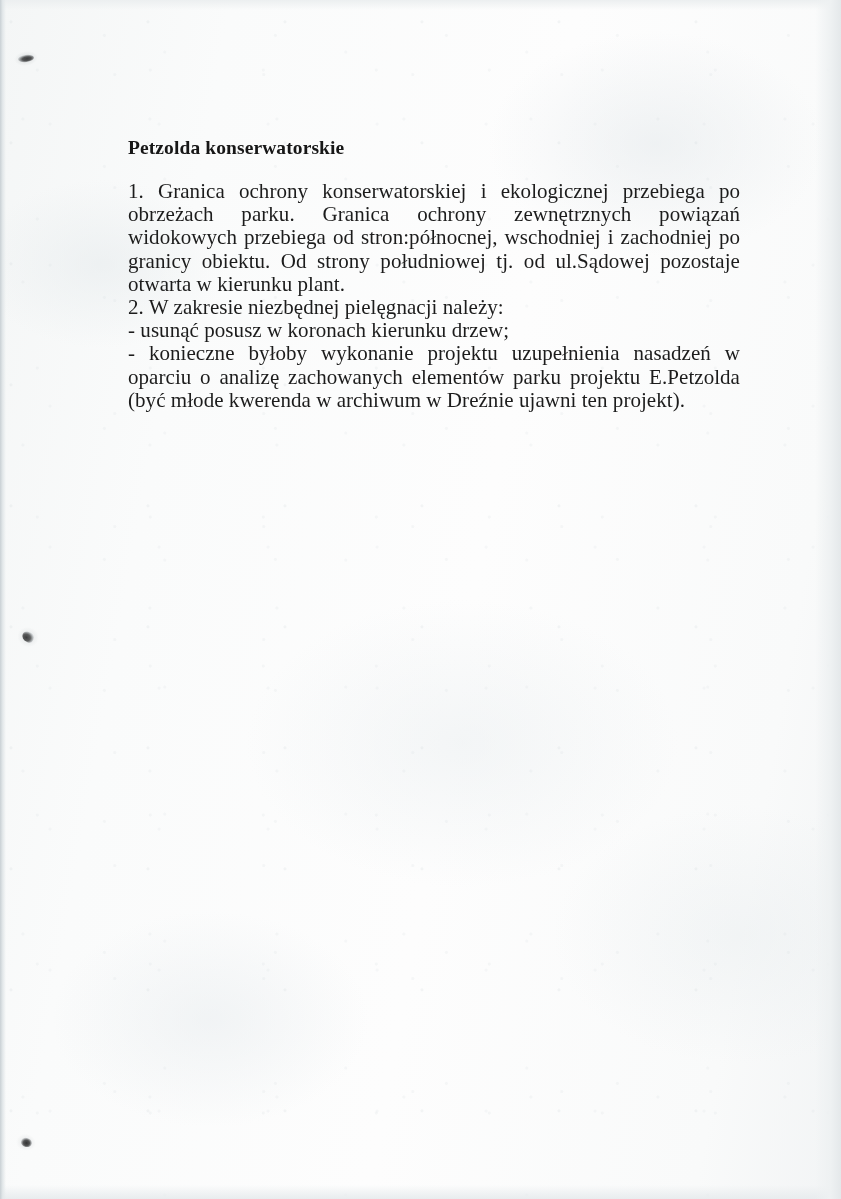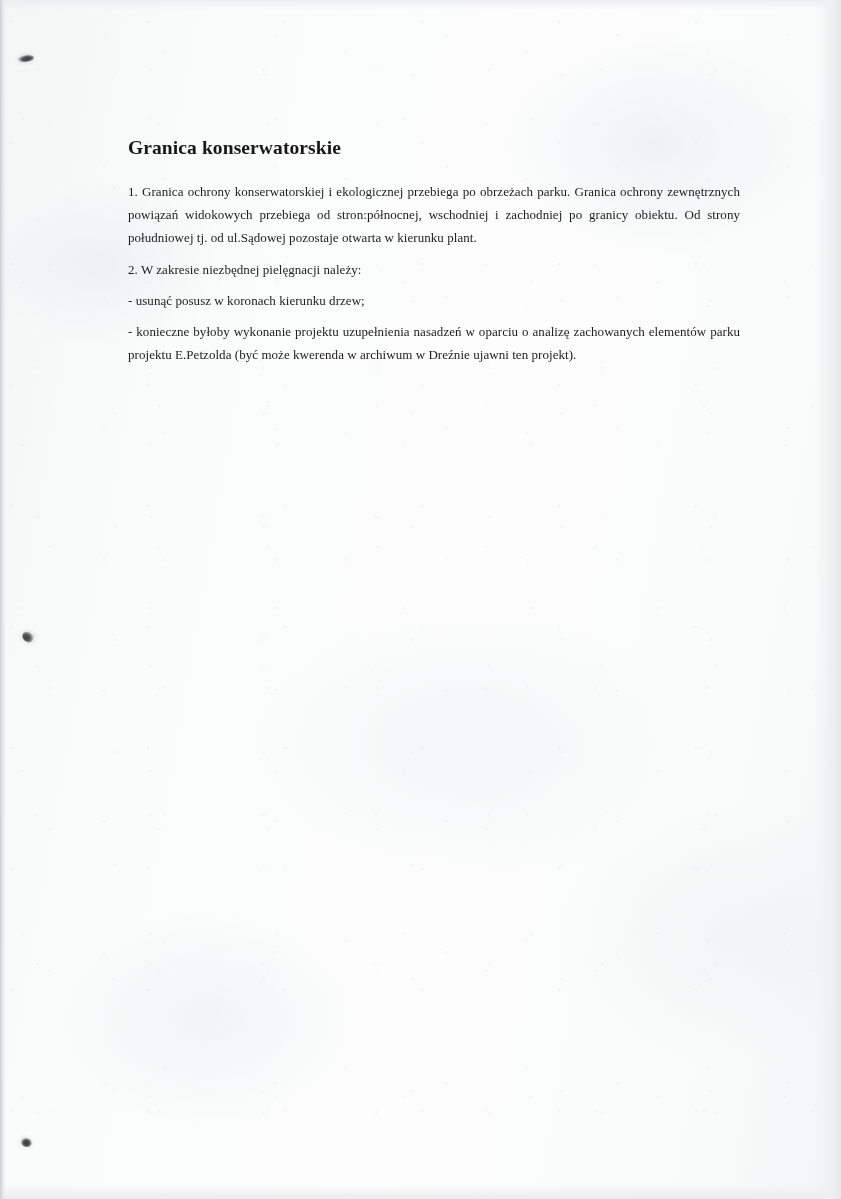--- a/index.html
+++ b/index.html
@@ -128,58 +128,58 @@
   }
   .doc-heading {
     font-size: 19.5px;
     font-weight: bold;
     color: #171717;
     letter-spacing: 0.1px;
     margin: 0 0 21px 0;
     line-height: 23px;
   }
   .para {
-    font-size: 13px;
+    font-size: 21px;
     line-height: 23.2px;
     color: #1c1c1c;
     margin: 0;
     text-align: justify;
     text-justify: inter-word;
     letter-spacing: 0.05px;
   }
   .para.nojust {
     text-align: left;
   }
   .para + .para {
-    margin-top: 8px;
+    margin-top: 0;
   }
 </style>
 </head>
 <body>
 
 <div class="page">
 
   <div class="grain"></div>
   <div class="edge-top"></div>
   <div class="edge-bottom"></div>
   <div class="edge-left"></div>
   <div class="edge-right"></div>
 
   <div class="artifact artifact-1"></div>
   <div class="artifact artifact-2"></div>
   <div class="artifact artifact-3"></div>
 
   <div class="content">
 
-    <h1 class="doc-heading">Granica konserwatorskie</h1>
+    <h1 class="doc-heading">Petzolda konserwatorskie</h1>
 
     <p class="para">1. Granica ochrony konserwatorskiej i ekologicznej przebiega po obrzeżach parku. Granica ochrony zewnętrznych powiązań widokowych przebiega od stron:północnej, wschodniej i zachodniej po granicy obiektu. Od strony południowej tj. od ul.Sądowej pozostaje otwarta w kierunku plant.</p>
 
     <p class="para nojust">2. W zakresie niezbędnej pielęgnacji należy:</p>
 
     <p class="para nojust">- usunąć posusz w koronach kierunku drzew;</p>
 
 
 
-    <p class="para">- konieczne byłoby wykonanie projektu uzupełnienia nasadzeń w oparciu o analizę zachowanych elementów parku projektu E.Petzolda (być może kwerenda w archiwum w Dreźnie ujawni ten projekt).</p>
+    <p class="para">- konieczne byłoby wykonanie projektu uzupełnienia nasadzeń w oparciu o analizę zachowanych elementów parku projektu E.Petzolda (być młode kwerenda w archiwum w Dreźnie ujawni ten projekt).</p>
 
   </div>
 </div>
 
 </body></html>

